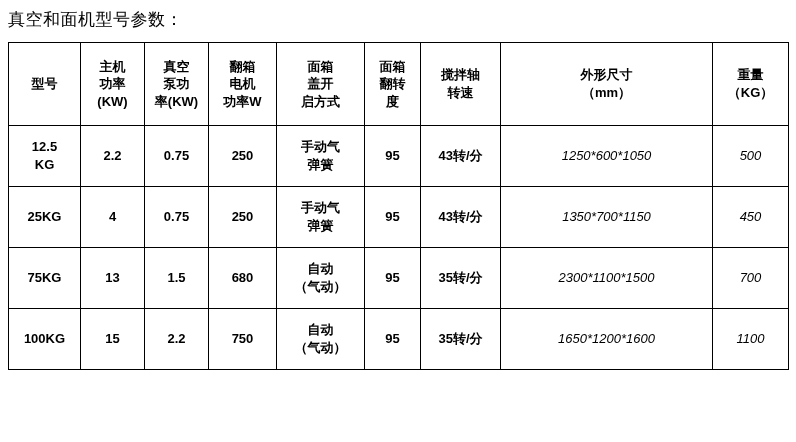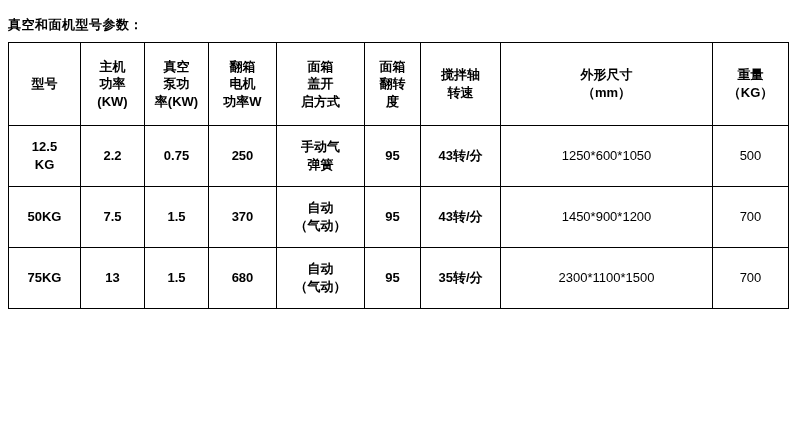--- a/index.html
+++ b/index.html
@@ -17,25 +17,24 @@
   .page {
     position: relative;
     width: 796px;
     height: 442px;
     box-sizing: border-box;
   }
   .doc-title {
     position: absolute;
     left: 8px;
     top: 8px;
-    font-size: 13px;
-    font-weight: bold;
+    font-size: 17px;
+    font-weight: normal;
     letter-spacing: 0.5px;
     white-space: nowrap;
-    margin-top: 8px;
   }
   .table-wrap {
     position: absolute;
     left: 8px;
     top: 42px;
     width: 780px;
   }
   table.spec {
     border-collapse: collapse;
     table-layout: fixed;
@@ -65,21 +64,21 @@
   col.c1 { width: 64px; }
   col.c2 { width: 64px; }
   col.c3 { width: 68px; }
   col.c4 { width: 88px; }
   col.c5 { width: 56px; }
   col.c6 { width: 80px; }
   col.c7 { width: 212px; }
   col.c8 { width: 76px; }
 
   .b { font-weight: bold; }
-  .n { font-weight: normal; }
+  .n { font-weight: normal; font-style: italic; }
 </style>
 </head>
 <body>
 
 <div class="page">
 
   <div class="doc-title">真空和面机型号参数：</div>
 
   <div class="table-wrap">
     <table class="spec">
@@ -151,53 +150,69 @@
           <td class="b">
             <div>手动气</div>
             <div>弹簧</div>
           </td>
           <td class="b">95</td>
           <td class="b">43转/分</td>
           <td class="n">1250*600*1050</td>
           <td class="n">500</td>
         </tr>
 
-
-        <tr>
-          <td class="b">
-            <div>50KG</div>
-          </td>
-          <td class="b">7.5</td>
-          <td class="b">1.5</td>
-          <td class="b">370</td>
-          <td class="b">
-            <div>自动</div>
-            <div>（气动）</div>
+        <tr>
+          <td class="b">
+            <div>25KG</div>
+          </td>
+          <td class="b">4</td>
+          <td class="b">0.75</td>
+          <td class="b">250</td>
+          <td class="b">
+            <div>手动气</div>
+            <div>弹簧</div>
           </td>
           <td class="b">95</td>
           <td class="b">43转/分</td>
-          <td class="n">1450*900*1200</td>
-          <td class="n">700</td>
-        </tr>
+          <td class="n">1350*700*1150</td>
+          <td class="n">450</td>
+        </tr>
+
 
         <tr>
           <td class="b">
             <div>75KG</div>
           </td>
           <td class="b">13</td>
           <td class="b">1.5</td>
           <td class="b">680</td>
           <td class="b">
             <div>自动</div>
             <div>（气动）</div>
           </td>
           <td class="b">95</td>
           <td class="b">35转/分</td>
           <td class="n">2300*1100*1500</td>
           <td class="n">700</td>
         </tr>
 
+        <tr>
+          <td class="b">
+            <div>100KG</div>
+          </td>
+          <td class="b">15</td>
+          <td class="b">2.2</td>
+          <td class="b">750</td>
+          <td class="b">
+            <div>自动</div>
+            <div>（气动）</div>
+          </td>
+          <td class="b">95</td>
+          <td class="b">35转/分</td>
+          <td class="n">1650*1200*1600</td>
+          <td class="n">1100</td>
+        </tr>
 
       </tbody>
     </table>
   </div>
 
 </div>
 
 </body></html>

